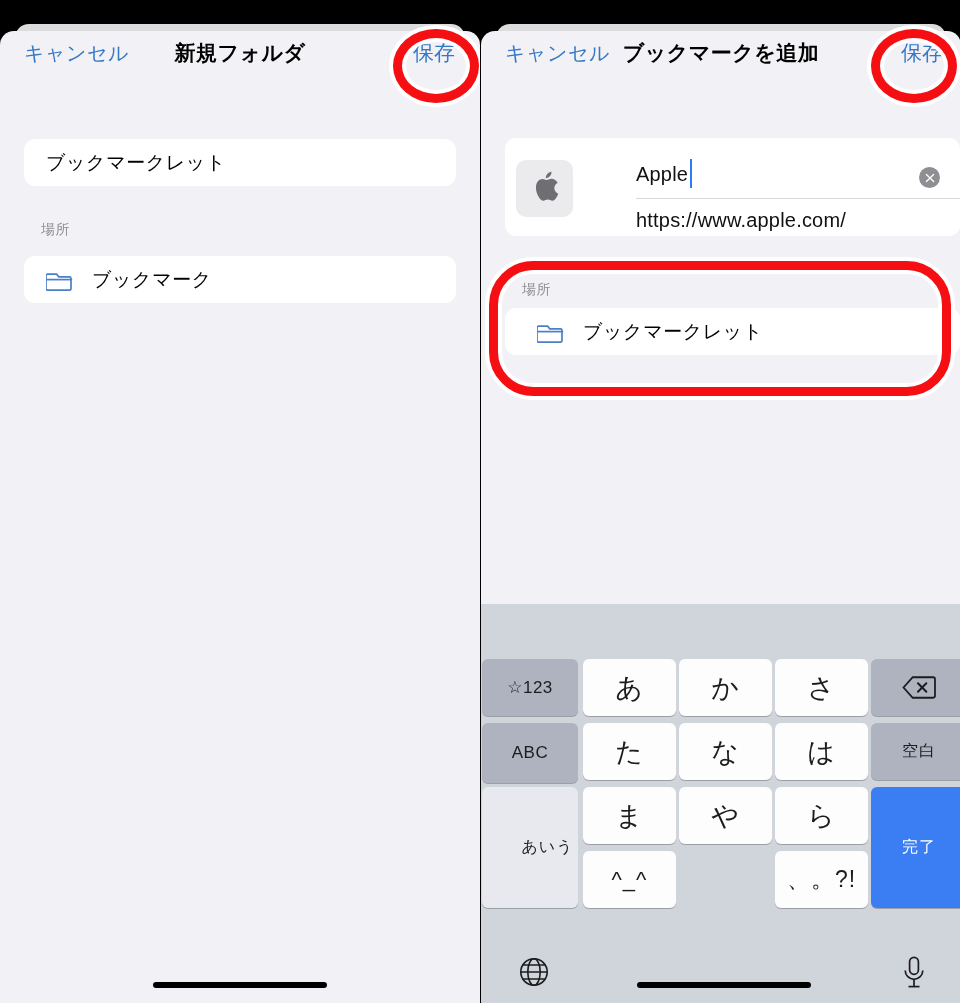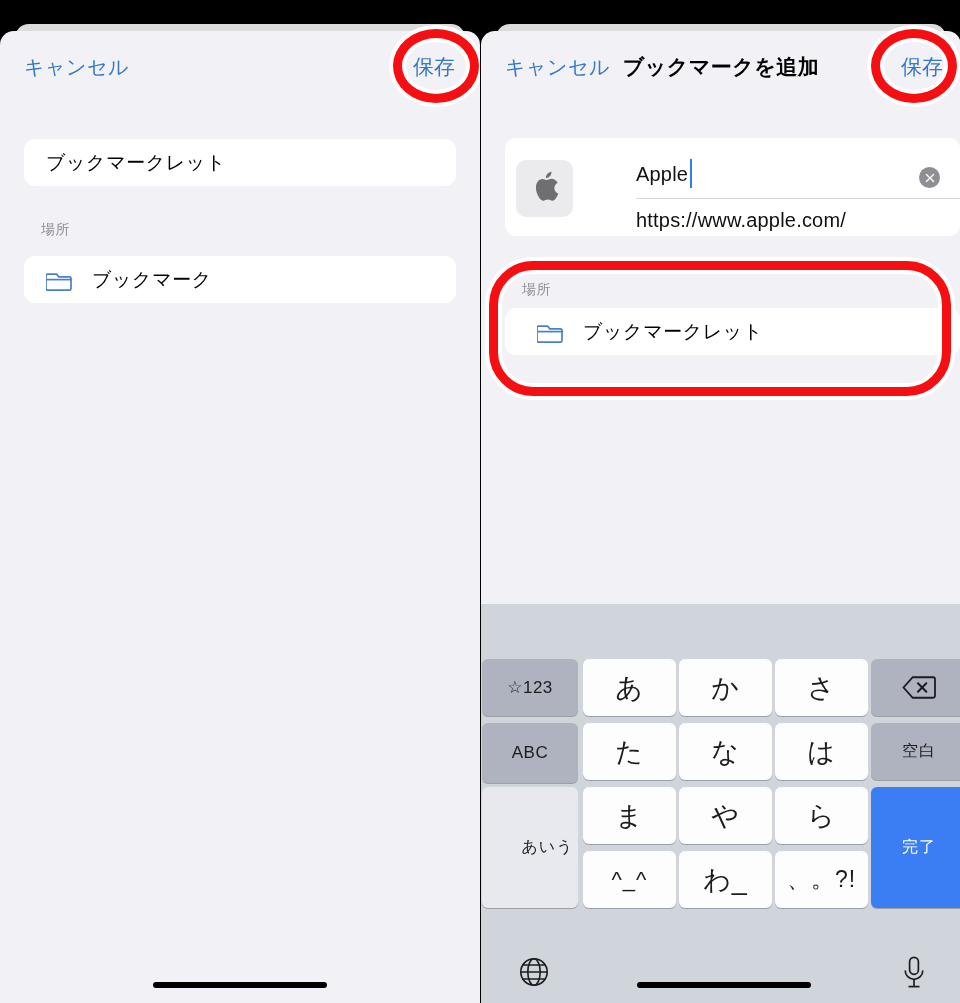--- a/index.html
+++ b/index.html
@@ -17,21 +17,21 @@
     position: absolute; left: 15px; right: 15px; top: 24px; height: 80px;
     background: #dcdcdf; border-radius: 14px 14px 0 0;
   }
   .sheet-front {
     position: absolute; left: 0; right: 0; top: 31px; bottom: 0;
     background: #f2f1f6; border-radius: 14px 14px 0 0;
   }
 
   
   .navbar {
-    position: absolute; left: 0; right: 0; top: 31px; height: 72px;
+    position: absolute; left: 0; right: 0; top: 17px; height: 72px;
   }
   .nav-cancel {
     position: absolute; left: 24px; top: 50%; transform: translateY(-50%);
     color: #3478c6; font-size: 20px; letter-spacing: .5px; white-space: nowrap;
   }
   .nav-title {
     position: absolute; left: 0; right: 0; top: 50%; transform: translateY(-50%);
     text-align: center; color: #000; font-size: 21px; font-weight: bold;
     letter-spacing: .5px;
   }
@@ -114,20 +114,21 @@
 <body>
 
 <div id="screen">
 
   <div class="panel" style="left:0;">
     <div class="sheet-back"></div>
     <div class="sheet-front"></div>
 
     <div class="navbar">
       <div class="nav-cancel">キャンセル</div>
+      <div class="nav-title">新規フォルダ</div>
       <div class="nav-save" style="right:25px;">保存</div>
     </div>
 
     <div class="oval" style="left:393px; top:29px; width:86px; height:74px;"></div>
 
     <div class="card" style="left:24px; top:139px; width:432px; height:47px;">
       <div class="name-field" style="left:0; top:0; right:0; bottom:0;">ブックマークレット</div>
     </div>
 
     <div class="group-label" style="left:41px; top:221px;">場所</div>
@@ -244,23 +245,20 @@
       <div class="key light" style="left:294px; top:183px; width:93px; height:57px;">
         <span class="kana">ら</span>
       </div>
       <div class="key blue" style="left:390px; top:183px; width:96px; height:121px;">
         <span class="lbl-sm">完了</span>
       </div>
 
       <div class="key light" style="left:102px; top:247px; width:93px; height:57px;">
         <span class="kana" style="font-size:22px;">^_^</span>
       </div>
-      <div class="key light" style="left:198px; top:247px; width:93px; height:57px;">
-        <span class="kana">わ_</span>
-      </div>
       <div class="key light" style="left:294px; top:247px; width:93px; height:57px;">
         <span class="kana" style="font-size:23px;">、。?!</span>
       </div>
 
       <div class="kb-bottom">
         <span class="globe-ico" style="left:38px; top:12px;">
           <svg viewBox="0 0 30 30" width="30" height="30">
             <circle cx="15" cy="15" r="13.2" fill="none" stroke="#1c1c1e" stroke-width="1.6"></circle>
             <ellipse cx="15" cy="15" rx="6.2" ry="13.2" fill="none" stroke="#1c1c1e" stroke-width="1.6"></ellipse>
             <path d="M1.8 15 H28.2 M3.6 8 H26.4 M3.6 22 H26.4" fill="none" stroke="#1c1c1e" stroke-width="1.6"></path>

